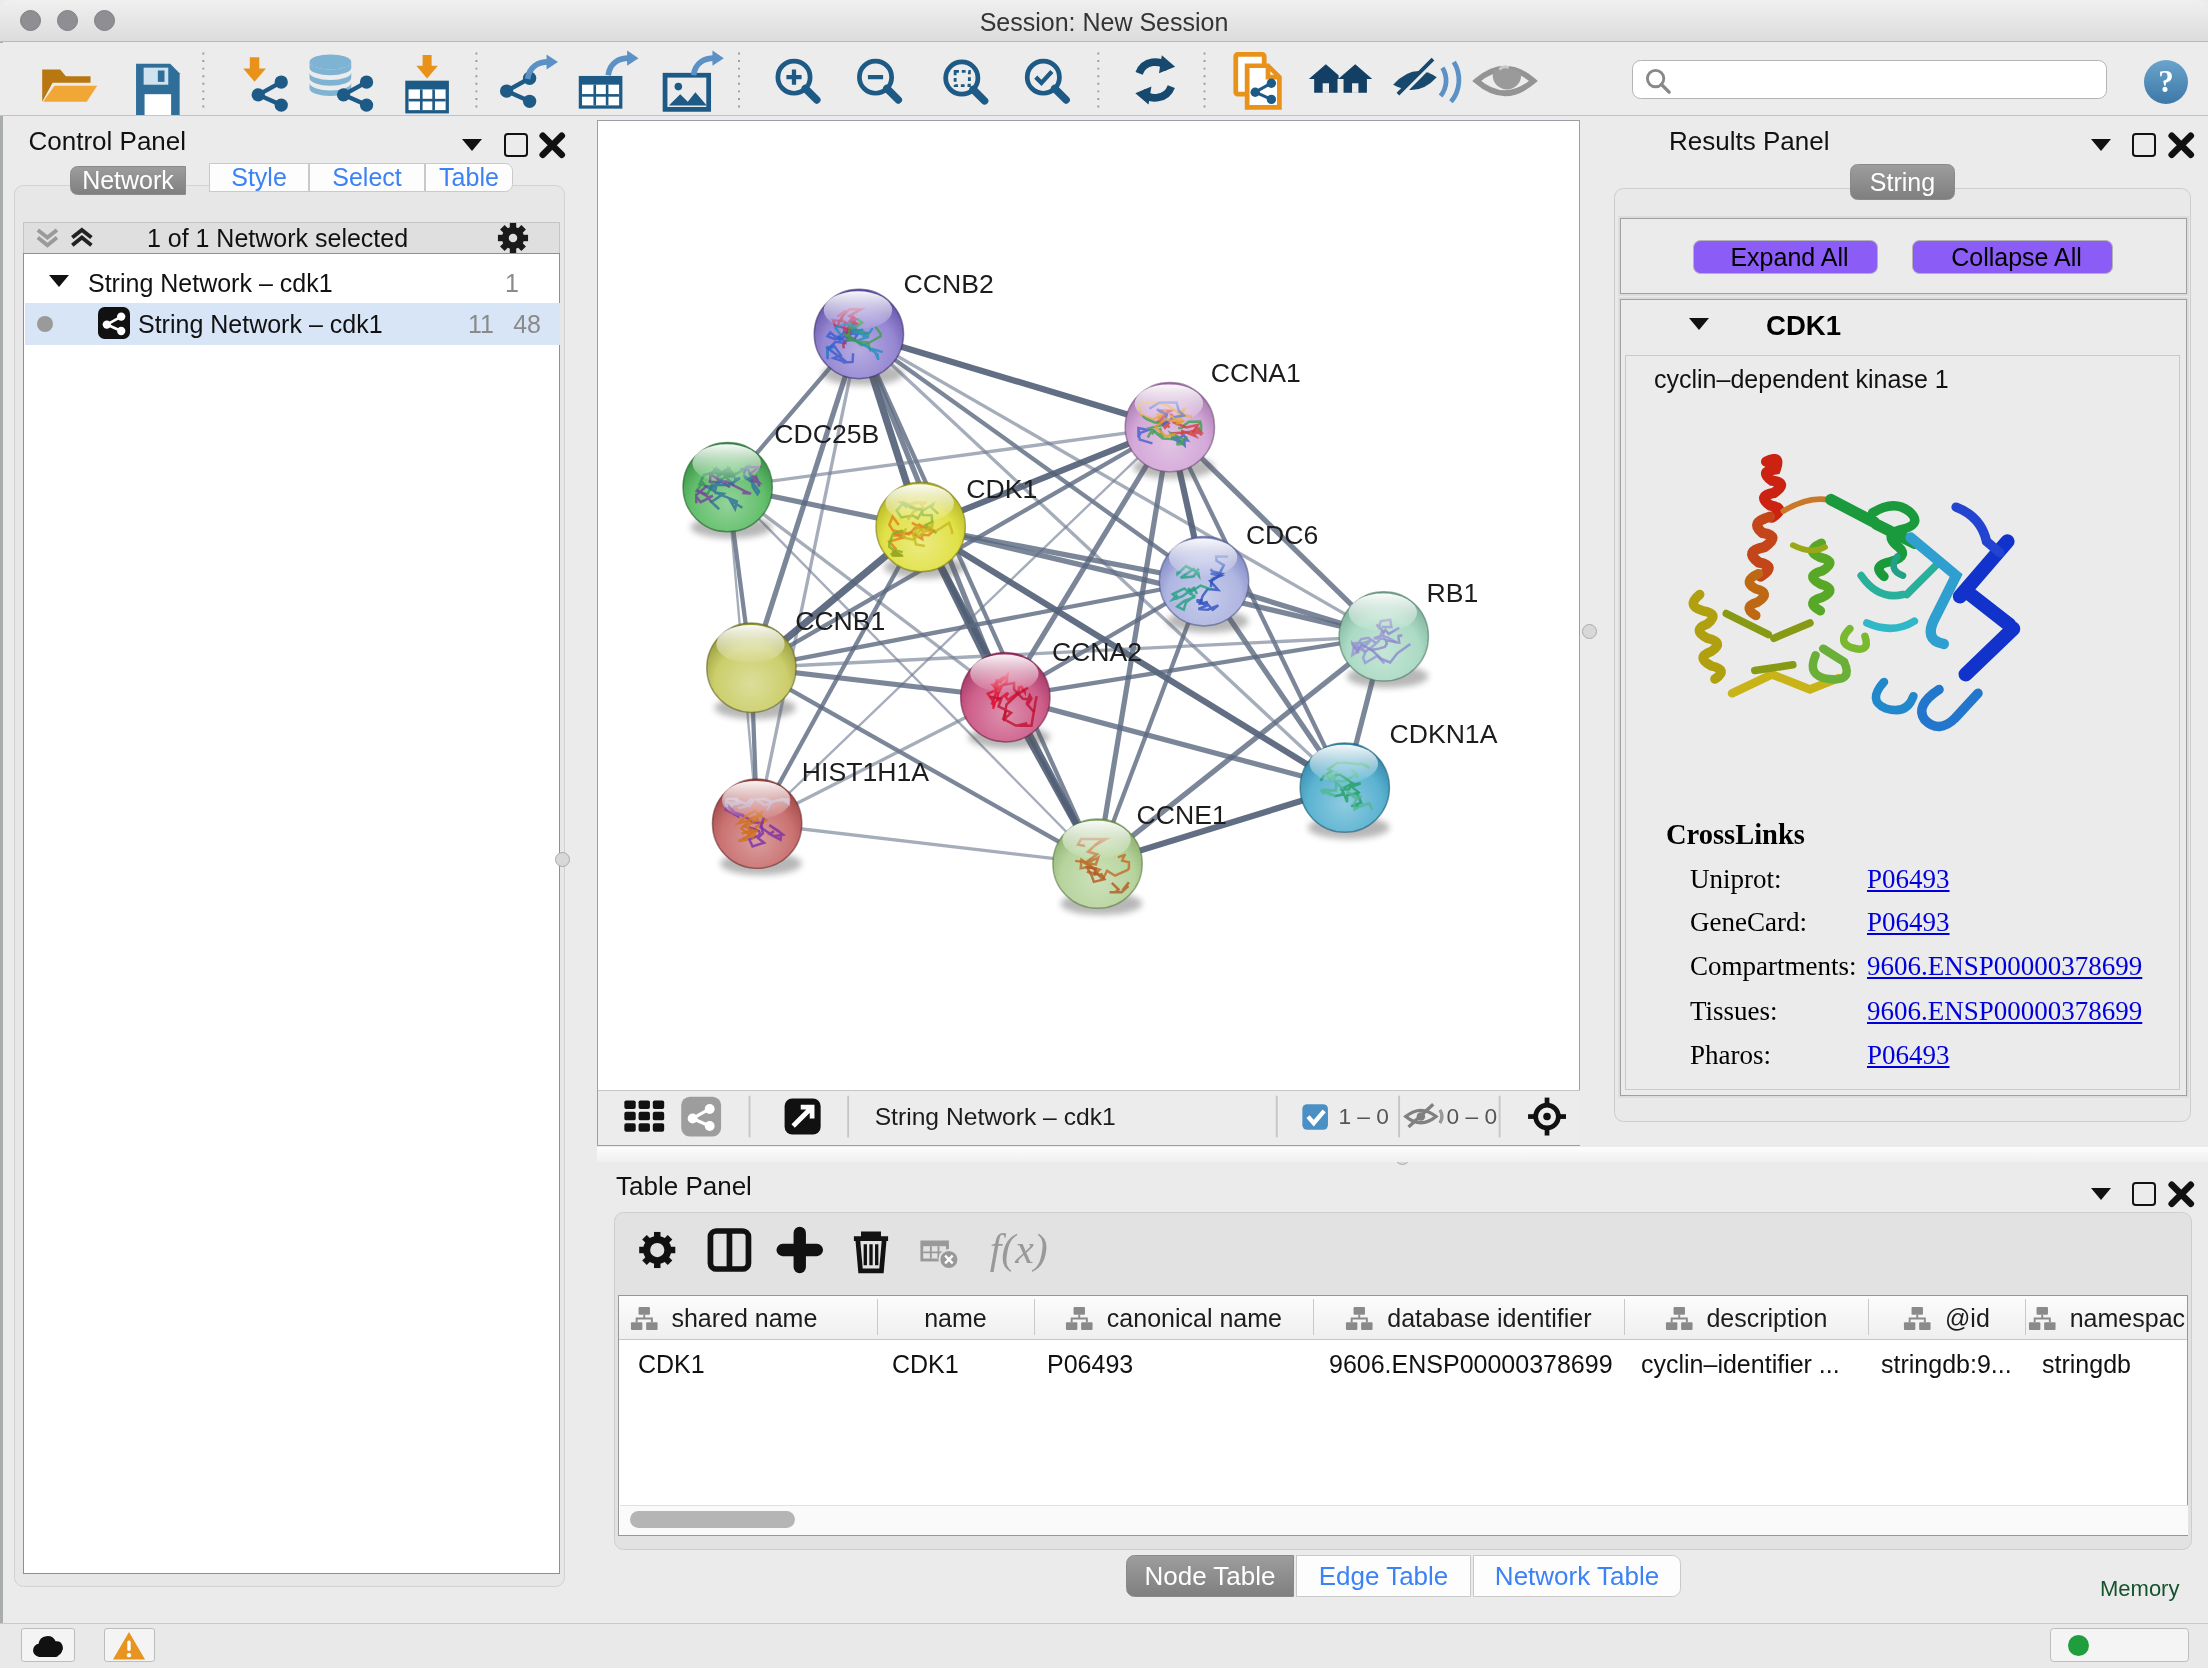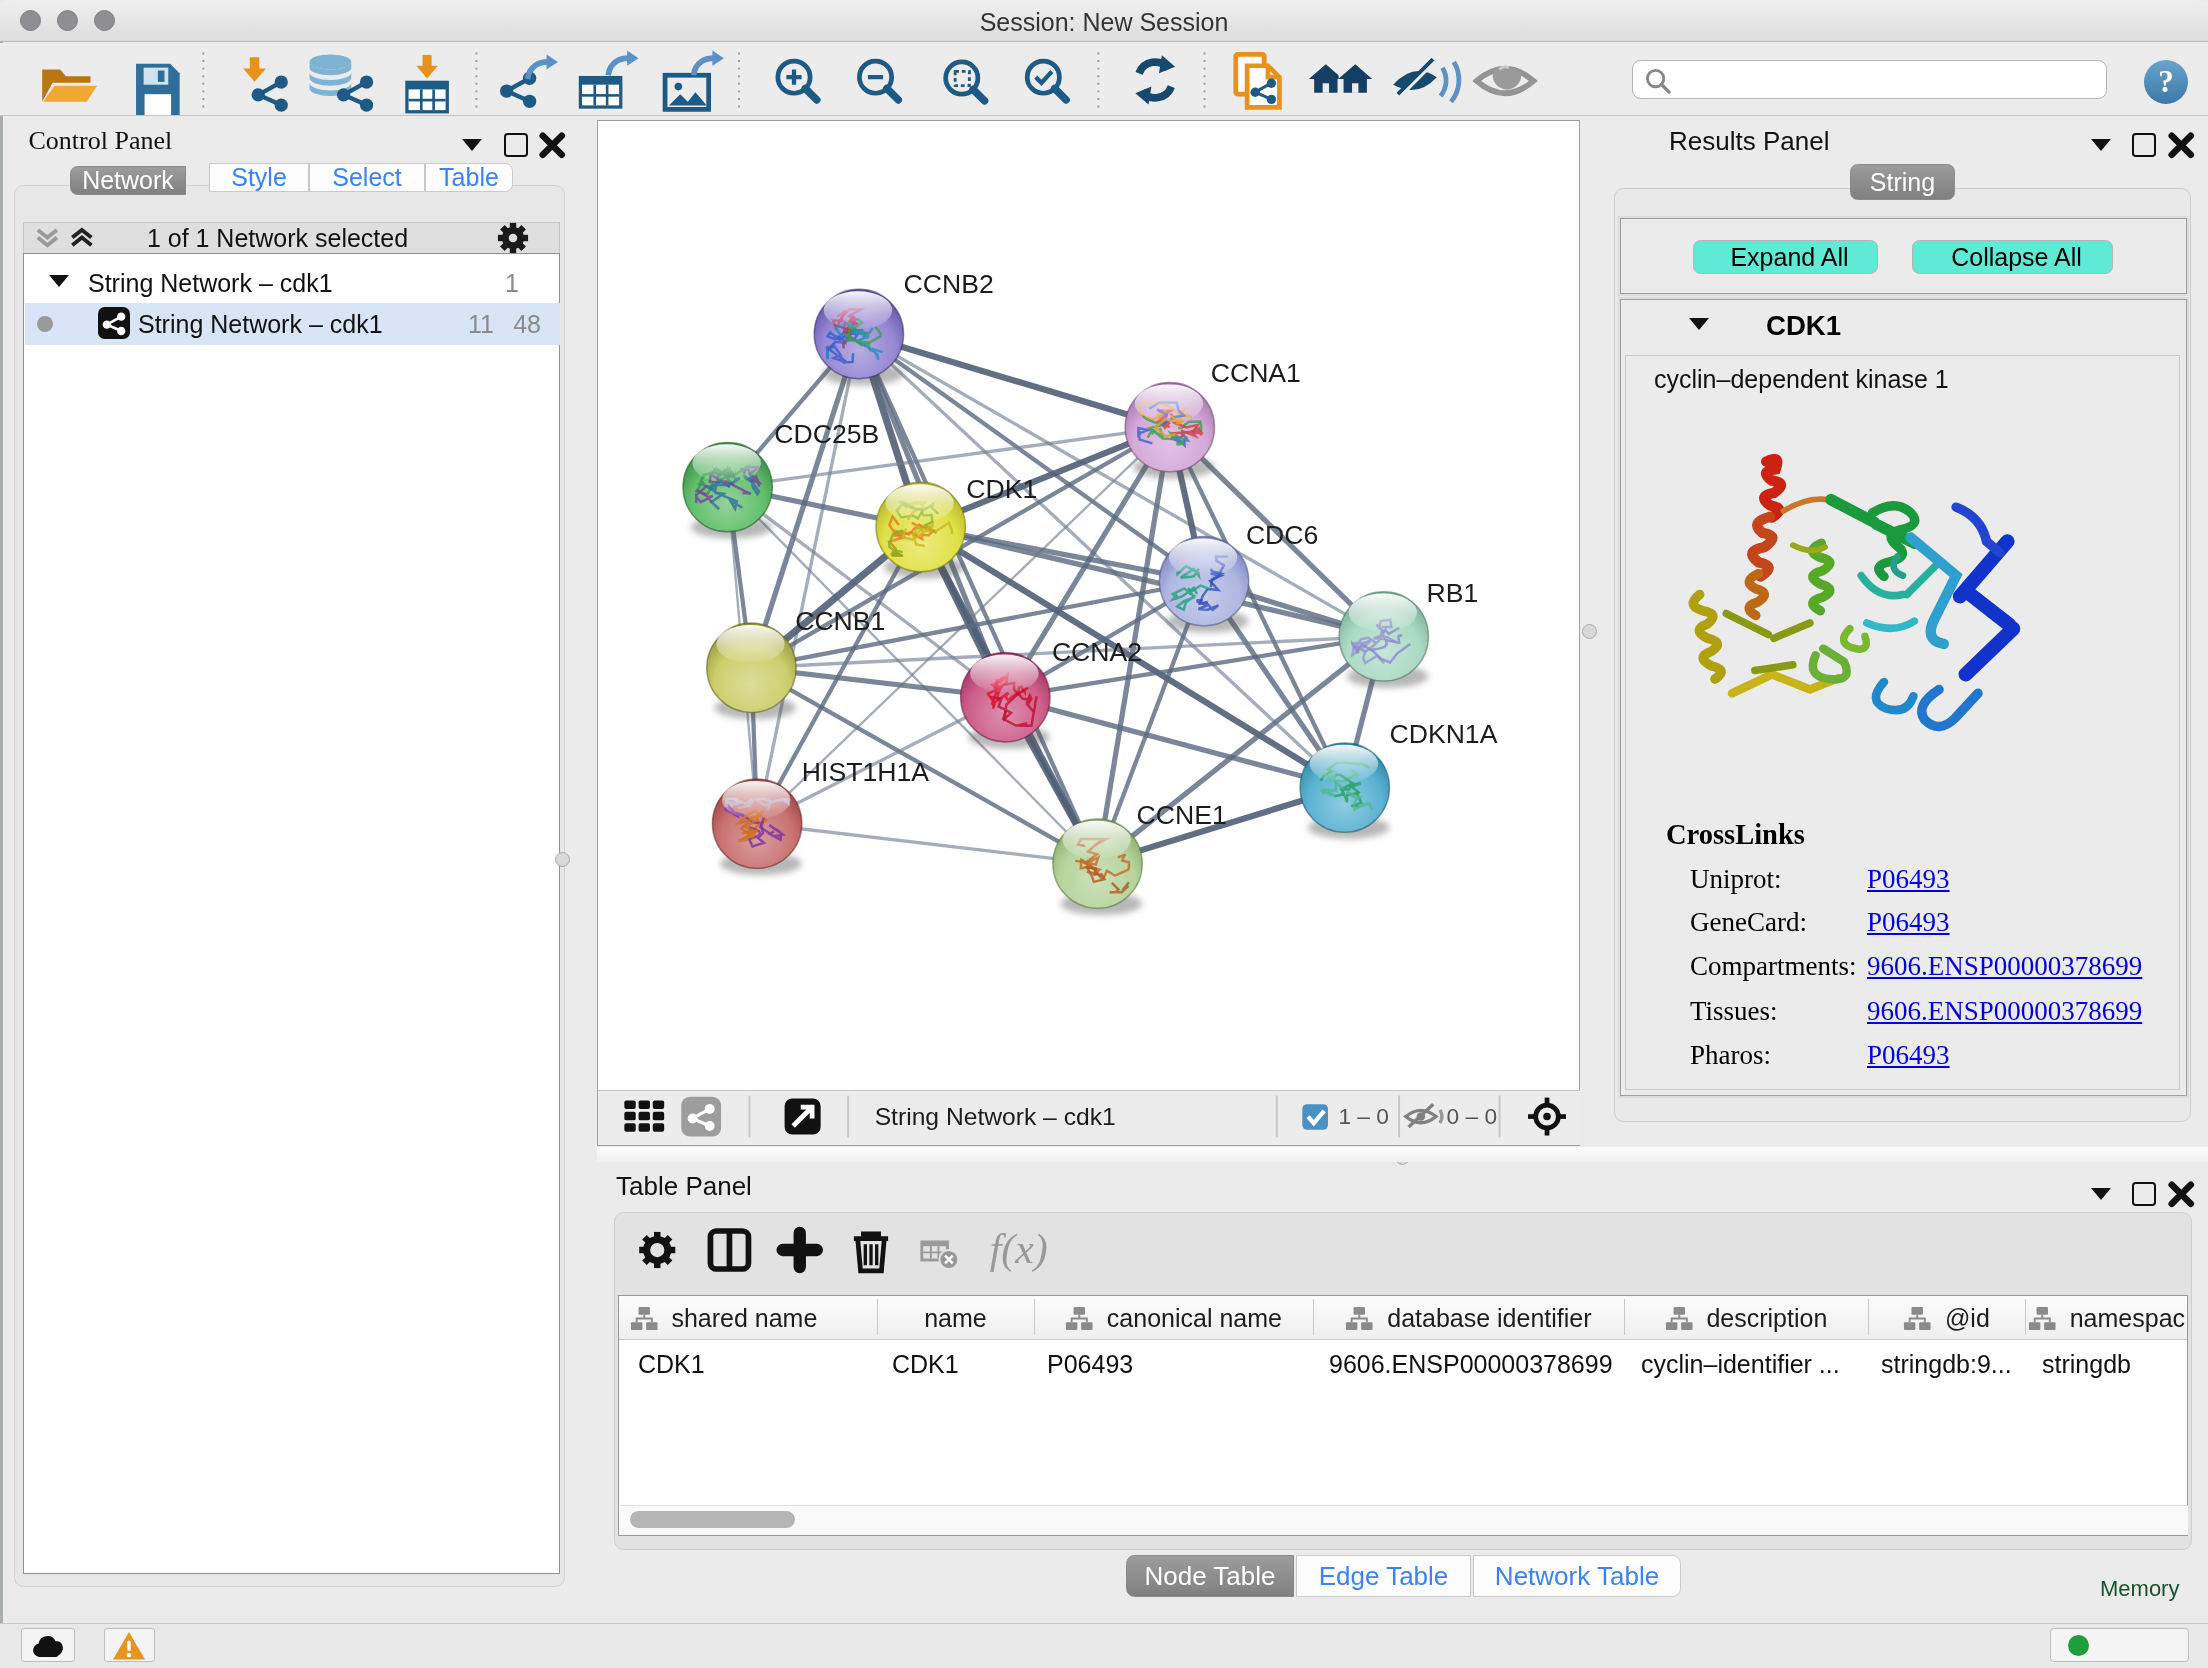--- a/index.html
+++ b/index.html
@@ -16,21 +16,21 @@
 .tabbtn{height:28.5px;font-size:25px;color:#3b82f6;background:#fdfdfd;border:1px solid #c9c9c9;
  display:flex;align-items:center;justify-content:center;}
 .tabsel{background:linear-gradient(#9d9d9d,#7f7f7f);color:#fff;border-color:#8a8a8a;}
 .cpbox{left:14.3px;top:185px;width:551px;height:1402px;background:#e7e7e7;border:1px solid #d2d2d2;border-radius:9.5px;}
 .cphead{left:23px;top:222px;width:537px;height:31px;background:#dfdfdf;border:1px solid #c4c4c4;border-bottom:0;}
 .cplist{left:23px;top:253px;width:537px;height:1321px;background:#fff;border:1px solid #8f8f8f;}
 .row2{left:1px;top:49px;width:535px;height:42px;background:#d8e5f6;}
 .netwrap{left:597px;top:120px;width:983px;height:1026px;border:1px solid #9aa0a6;background:#fff;}
 .netbar{left:0px;top:969px;width:982px;height:55px;background:#ececec;border-top:1px solid #c6c6c6;}
 .sect{position:absolute;border:1px solid #a0a0a0;background:#ebebeb;box-shadow:0 0 0 1.9px #dcdcdc;}
-.btn{position:absolute;background:#5eead4;border:1px solid #b4b4b4;border-radius:7.6px;
+.btn{position:absolute;background:#8b5cf6;border:1px solid #b4b4b4;border-radius:7.6px;
  font-size:25px;color:#000;display:flex;align-items:center;justify-content:center;padding-left:8px;}
 .serif{font-family:"Liberation Serif",serif;}
 .link{color:#0000dd;text-decoration:underline;}
 .tpbox{left:17px;top:49px;width:1578px;height:338px;background:#e2e2e2;border:1px solid #cecece;border-radius:9.5px;}
 .tbl{left:618px;top:1295px;width:1570px;height:241px;background:#fff;border:1px solid #979797;}
 .thead{left:0;top:0;width:1568px;height:44px;background:linear-gradient(#fcfcfc,#efefef);border-bottom:1px solid #c6c6c6;}
 .th{position:absolute;top:0;height:44px;display:flex;align-items:center;justify-content:center;
  font-size:25px;color:#1c1c1c;gap:13.3px;}
 .td{position:absolute;top:49px;font-size:25px;color:#111;}
 .colsep{position:absolute;top:3.8px;width:1px;height:36px;background:#c9c9c9;}
@@ -159,21 +159,21 @@
     </g>
   </svg>
 <div class="abs searchbox"></div>
 <svg class="abs" style="left:1645px;top:68px" width="27" height="27" viewBox="0 0 28 28">
 <circle cx="11" cy="11" r="8.5" fill="none" stroke="#888" stroke-width="3"></circle>
 <line x1="17" y1="17" x2="25" y2="25" stroke="#888" stroke-width="3.6" stroke-linecap="round"></line>
   </svg>
 <div class="abs" style="left:2144px;top:60px;width:44px;height:44px;border-radius:50%;
 background:linear-gradient(#6aa4cc,#3c78a8);display:flex;align-items:center;justify-content:center;
 color:#fff;font-size:31px;font-weight:bold;font-family:'Liberation Serif',serif;">?</div>
-<div class="abs ptitle" style="left:28.5px;top:126px;font-family:Liberation Serif, serif;">Control Panel</div>
+<div class="abs ptitle" style="left:28.5px;top:126px;">Control Panel</div>
 <div class="abs" style="left:462px;top:139px;width:0;height:0;border-left:10.5px solid transparent;border-right:10.5px solid transparent;border-top:12.4px solid #111;"></div>
 <div class="abs" style="left:504px;top:133px;width:24px;height:24px;border:2.9px solid #111;border-radius:3.8px;"></div>
 <svg class="abs" style="left:538px;top:131px" width="28.5" height="28.5" viewBox="0 0 30 30">
     <path d="M5 5 L25 25 M25 5 L5 25" stroke="#111" stroke-width="7" stroke-linecap="round"></path>
   </svg>
 <div class="abs cpbox"></div>
 <div class="abs tabbtn tabsel" style="left:70px;top:166px;width:116px;border-radius:7.6px 0 0 7.6px;">Network</div>
 <div class="abs tabbtn" style="left:209px;top:163px;width:100px;">Style</div>
 <div class="abs tabbtn" style="left:309px;top:163px;width:116px;">Select</div>
 <div class="abs tabbtn" style="left:425px;top:163px;width:88px;border-radius:0 7.6px 7.6px 0;">Table</div>

